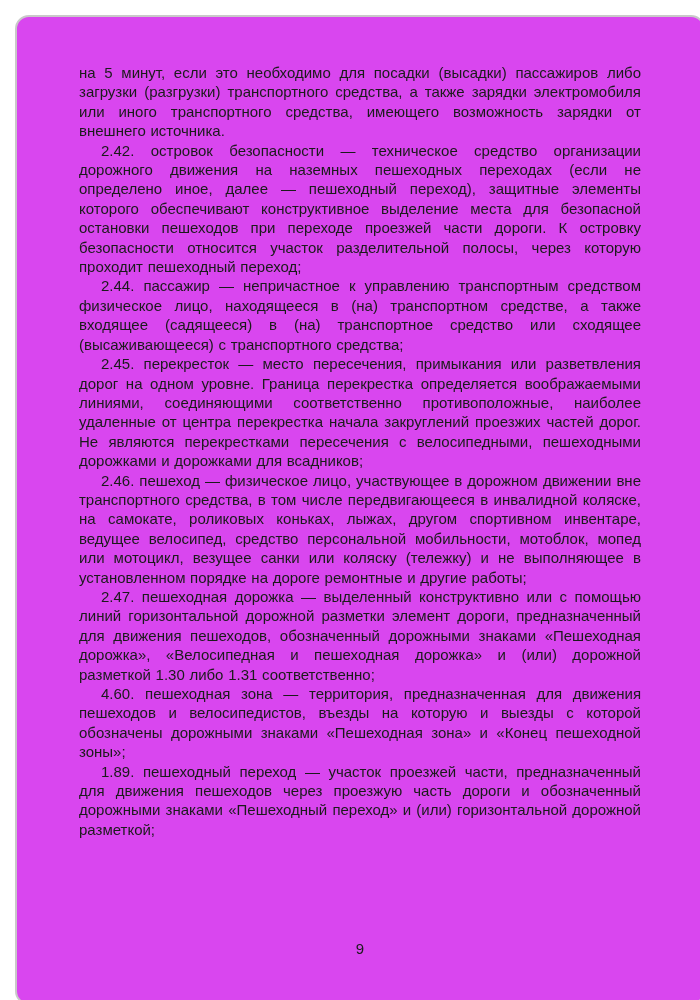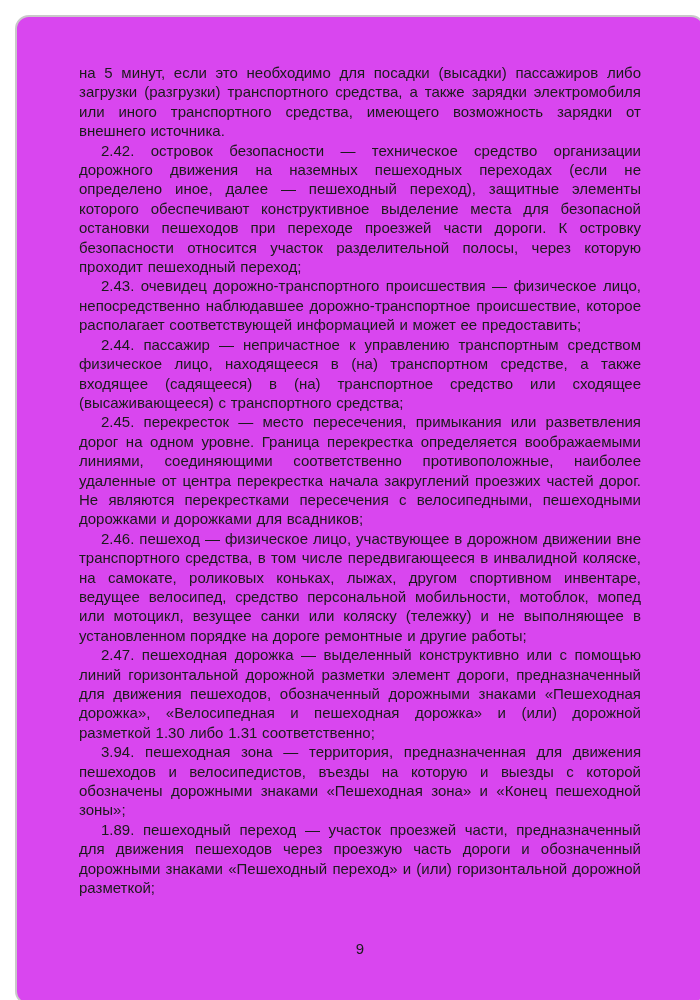--- a/index.html
+++ b/index.html
@@ -52,22 +52,21 @@
       color: #1b1b1b;
     }
   </style>
 </head>
 <body>
 
 <div class="page">
   <div class="content">
     <p class="para no-indent">на 5 минут, если это необходимо для посадки (высадки) пассажиров либо загрузки (разгрузки) транспортного средства, а также зарядки электромобиля или иного транспортного средства, имеющего возможность зарядки от внешнего источника.</p>
     <p class="para">2.42. островок безопасности — техническое средство организации дорожного движения на наземных пешеходных переходах (если не определено иное, далее — пешеходный переход), защитные элементы которого обеспечивают конструктивное выделение места для безопасной остановки пешеходов при переходе проезжей части дороги. К островку безопасности относится участок разделительной полосы, через которую проходит пешеходный переход;</p>
-    <p class="para">2.43. очевидец дорожно-транспортного происшествия — физическое лицо, непосредственно наблюдавшее дорожно-транспортное происшествие, которое располагает соответствующей информацией и может ее предоставить;</p>
     <p class="para">2.44. пассажир — непричастное к управлению транспортным средством физическое лицо, находящееся в (на) транспортном средстве, а также входящее (садящееся) в (на) транспортное средство или сходящее (высаживающееся) с транспортного средства;</p>
     <p class="para">2.45. перекресток — место пересечения, примыкания или разветвления дорог на одном уровне. Граница перекрестка определяется воображаемыми линиями, соединяющими соответственно противоположные, наиболее удаленные от центра перекрестка начала закруглений проезжих частей дорог. Не являются перекрестками пересечения с велосипедными, пешеходными дорожками и дорожками для всадников;</p>
     <p class="para">2.46. пешеход — физическое лицо, участвующее в дорожном движении вне транспортного средства, в том числе передвигающееся в инвалидной коляске, на самокате, роликовых коньках, лыжах, другом спортивном инвентаре, ведущее велосипед, средство персональной мобильности, мотоблок, мопед или мотоцикл, везущее санки или коляску (тележку) и не выполняющее в установленном порядке на дороге ремонтные и другие работы;</p>
     <p class="para">2.47. пешеходная дорожка — выделенный конструктивно или с помощью линий горизонтальной дорожной разметки элемент дороги, предназначенный для движения пешеходов, обозначенный дорожными знаками «Пешеходная дорожка», «Велосипедная и пешеходная дорожка» и (или) дорожной разметкой 1.30 либо 1.31 соответственно;</p>
-    <p class="para">3.94. пешеходная зона — территория, предназначенная для движения пешеходов и велосипедистов, въезды на которую и выезды с которой обозначены дорожными знаками «Пешеходная зона» и «Конец пешеходной зоны»;</p>
+    <p class="para">4.60. пешеходная зона — территория, предназначенная для движения пешеходов и велосипедистов, въезды на которую и выезды с которой обозначены дорожными знаками «Пешеходная зона» и «Конец пешеходной зоны»;</p>
     <p class="para">1.89. пешеходный переход — участок проезжей части, предназначенный для движения пешеходов через проезжую часть дороги и обозначенный дорожными знаками «Пешеходный переход» и (или) горизонтальной дорожной разметкой;</p>
   </div>
   <div class="page-number">9</div>
 </div>
 
 </body></html>

